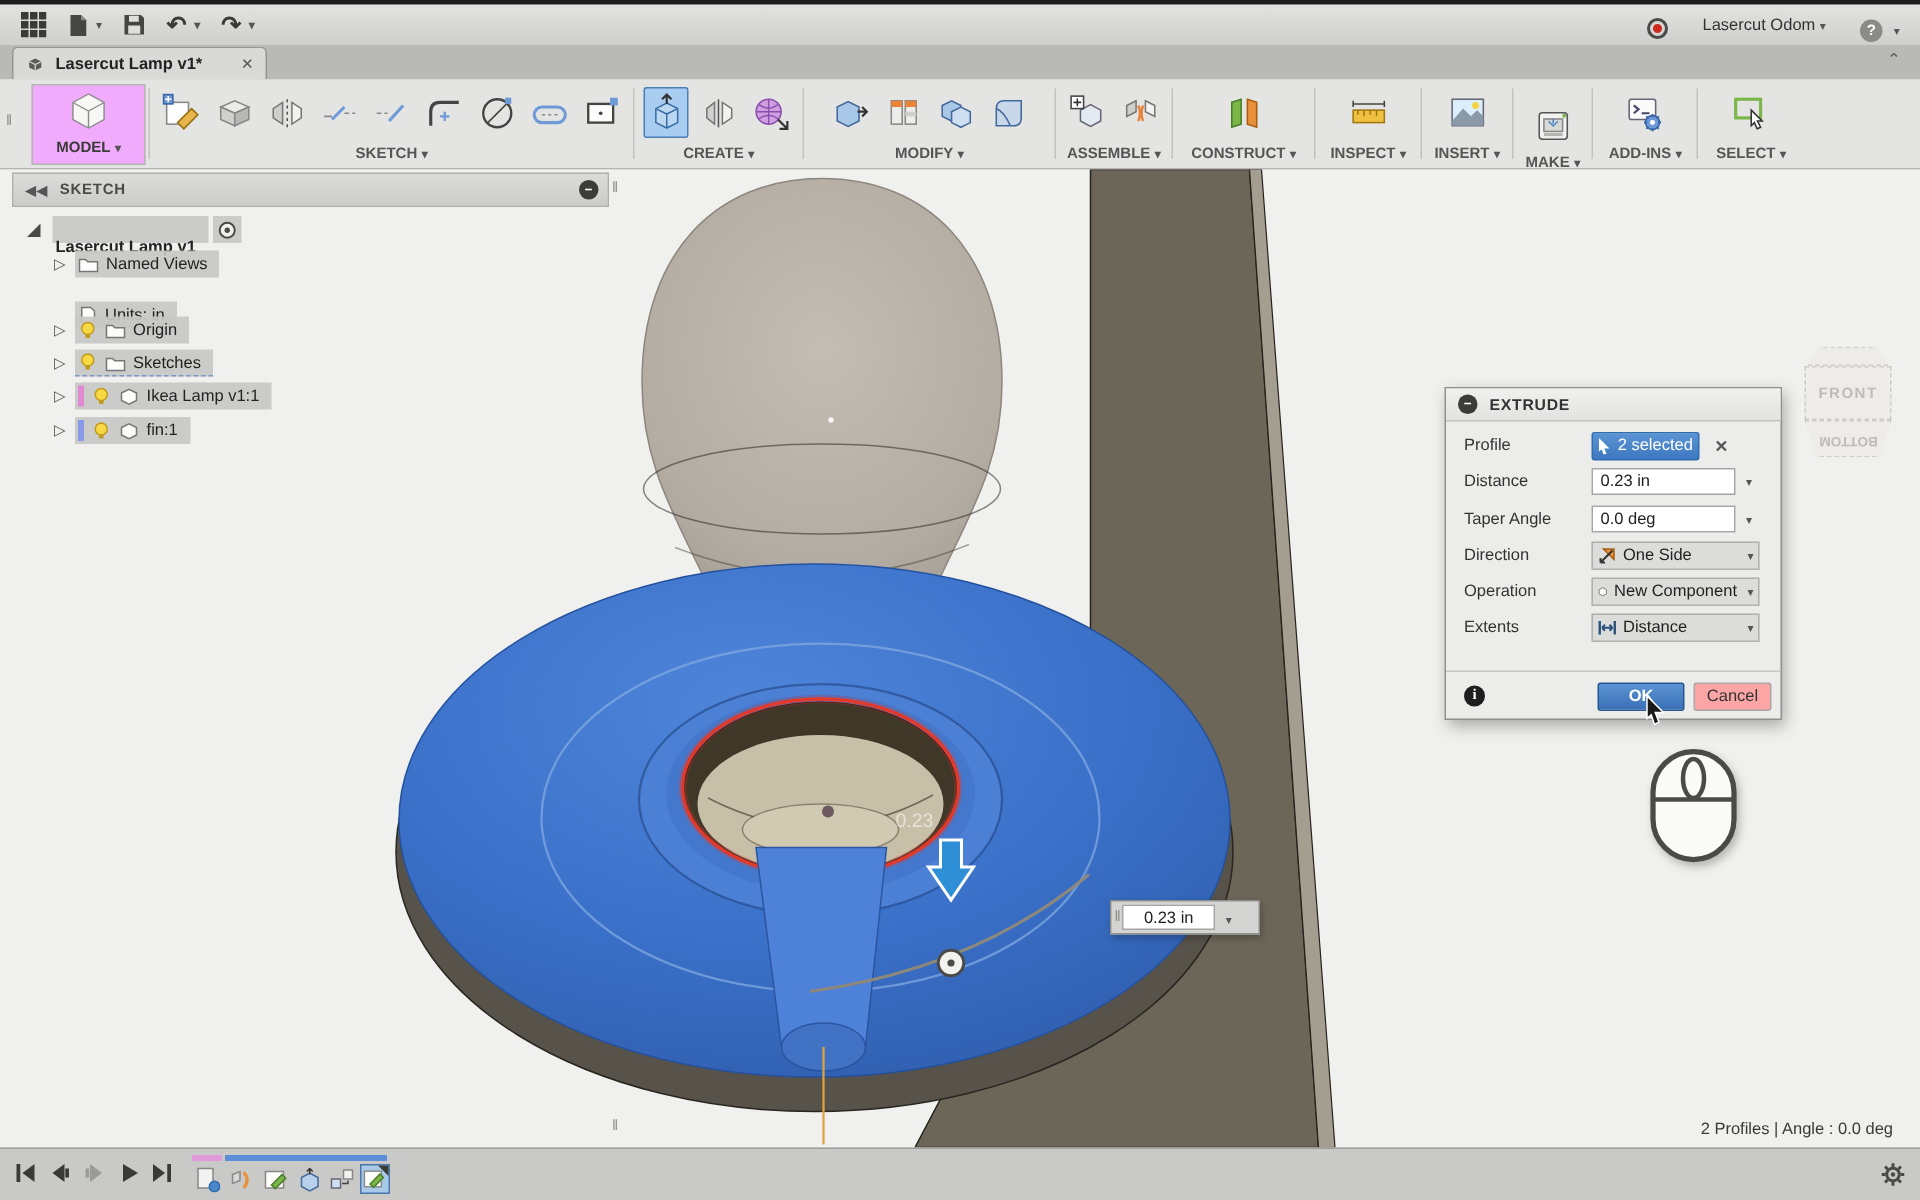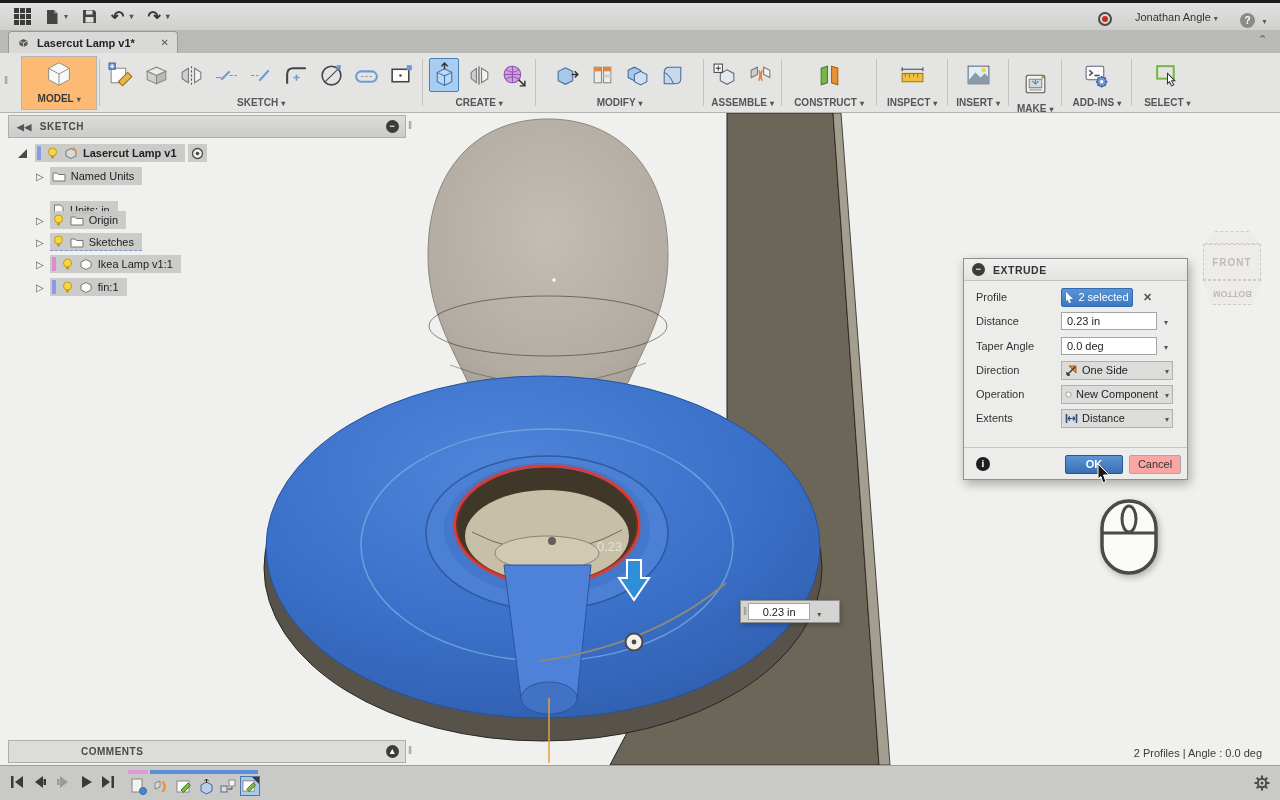--- a/index.html
+++ b/index.html
@@ -22,21 +22,21 @@
   .tab-label { font-size:11px; color:#222; font-weight:bold; flex:1; white-space:nowrap; }
 
   
   #ribbon { left:0; top:53px; width:1280px; height:60px; background:#e4e4e2;
     border-bottom:1px solid #b3b3b1; display:flex; align-items:stretch; }
   .rgroup { display:flex; flex-direction:column; align-items:center; padding:2px 4px 0; }
   .rgroup .icons { flex:1; display:flex; align-items:center; gap:5px; }
   .rlabel { font-size:10px; font-weight:bold; color:#555; padding:2px 0 4px; white-space:nowrap; }
   .rsep { width:1px; background:#c2c2c0; margin:6px 2px; }
   .ricon { width:30px; height:34px; display:flex; align-items:center; justify-content:center; }
-  #model-block { width:76px; margin:3px 0 2px 14px; background:#fdba74;
+  #model-block { width:76px; margin:3px 0 2px 14px; background:#f0abfc;
     border:1px solid #b5b5b3; display:flex; flex-direction:column; align-items:center; }
   .hl-extrude { background:#a9cdf0; border:1px solid #4a7fb5; border-radius:2px; }
 
   
   #canvas { left:0; top:113px; width:1280px; height:652px; background:#f0f0ee; }
 
   
   .panelhead { background:linear-gradient(#dcdcda,#cbcbc9); border:1px solid #aeaeac;
     display:flex; align-items:center; font-size:10px; font-weight:bold; color:#4a4a48;
     letter-spacing:.5px; }
@@ -101,21 +101,21 @@
         <path d="M1 1 H12 L14 3 V14 H1 Z" fill="#454543"></path>
         <rect x="4" y="1.5" width="6.5" height="4" fill="#dededc"></rect>
         <rect x="3.5" y="8" width="8" height="5.5" fill="#dededc"></rect>
       </svg>
   </span>
   <span class="tbtn caret" style="font-size:16px;font-weight:bold;">↶</span>
   <span class="tbtn caret" style="font-size:16px;font-weight:bold;">↷</span>
   <span class="a" style="left:1098px;top:9px;width:14px;height:14px;border:2px solid #4a4a48;border-radius:50%;">
     <span class="a" style="left:2px;top:2px;width:6px;height:6px;background:#cc2a1e;border-radius:50%;"></span>
   </span>
-  <span class="a caret" style="left:1135px;top:8px;font-size:11px;color:#333;"><span>Jonathan Angle</span></span>
+  <span class="a caret" style="left:1135px;top:8px;font-size:11px;color:#333;"><span>Lasercut Odom</span></span>
   <span class="a caret" style="left:1240px;top:7px;">
     <span style="display:inline-block;width:15px;height:15px;border-radius:50%;background:#8a8a88;color:#fff;font-size:10px;font-weight:bold;text-align:center;line-height:15px;">?</span>
   </span>
 </div>
 
 <div class="a" id="tabbar" style="background:#b9b9b7;">
   <div class="tab">
     <svg width="13" height="14" viewBox="0 0 16 16">
         <path d="M3 5.5 L8 3 L13 5.5 V10.5 L8 13 L3 10.5 Z" fill="#5a5a58"></path>
         <path d="M3 5.5 L8 8 L13 5.5 M8 8 V13" stroke="#d8d8d6" stroke-width="1" fill="none"></path>
@@ -424,21 +424,21 @@
 
   <div class="a panelhead" style="left:8px;top:2px;width:398px;height:23px;">
     <span style="margin:0 8px;color:#555;font-size:9px;">◀◀</span>
     <span style="flex:1;">SKETCH</span>
     <span class="dcirc" style="margin-right:6px;">−</span>
   </div>
   <span class="a grip" style="left:408px;top:7px;">‖</span>
 
   <div class="treerow" style="left:18px;top:31px;">
     <span style="width:0;height:0;border-bottom:9px solid #4a4a48;border-left:9px solid transparent;margin-right:8px;"></span>
-    <span class="treehl" style="font-weight:bold;">
+    <span class="treehl" style="font-weight:bold;flex-direction:column;">
       <span class="cbar" style="background:#8a9ae8;"></span>
       <svg width="13" height="13" viewBox="0 0 13 13">
           <circle cx="6.5" cy="5" r="4" fill="#f7d844" stroke="#c09a18"></circle>
           <rect x="5" y="8.7" width="3" height="2.6" fill="#c09a18"></rect>
         </svg>
       <svg width="14" height="13" viewBox="0 0 14 13">
           <path d="M2 4 L7 1.5 L12 4 V9 L7 11.5 L2 9 Z" fill="#d8d8d6" stroke="#777"></path>
           <path d="M9 1 l3 3" stroke="#e8913a" stroke-width="2"></path>
         </svg>
       <span>Lasercut Lamp v1</span>
@@ -450,21 +450,21 @@
         </svg>
     </span>
   </div>
 
   <div class="treerow" style="left:36px;top:54px;">
     <span style="color:#555;font-size:10px;margin-right:6px;">▷</span>
     <span class="treehl">
       <svg width="14" height="12" viewBox="0 0 14 12">
           <path d="M1 3 h4 l1.5 1.5 H13 V11 H1 Z" fill="#fdfdfb" stroke="#777"></path>
         </svg>
-      <span>Named Units</span>
+      <span>Named Views</span>
     </span>
   </div>
 
   <div class="treerow" style="left:50px;top:88px;">
     <span class="treehl">
       <svg width="13" height="13" viewBox="0 0 13 13">
           <path d="M2.5 1 H8.5 L11 3.5 V12 H2.5 Z" fill="#fdfdfb" stroke="#777"></path>
           <rect x="2.5" y="9.8" width="8.5" height="2.2" fill="#e8a33d"></rect>
         </svg>
       <span>Units: in</span>
@@ -540,24 +540,20 @@
     <input class="dinput" style="width: 62px; height: 17px; text-align: center;" value="0.23 in">
     <span class="caret" style="margin-left:4px;"></span>
   </div>
 
   <svg class="a" width="72" height="86" viewBox="0 0 72 86" style="left:1093px;top:382px;filter:drop-shadow(2px 3px 3px rgba(0,0,0,.25));">
     <rect x="9" y="6" width="54" height="72" rx="27" fill="#fafaf8" stroke="#4a4a48" stroke-width="3.5"></rect>
     <line x1="9" y1="38" x2="63" y2="38" stroke="#4a4a48" stroke-width="3"></line>
     <ellipse cx="36" cy="24" rx="7" ry="13" fill="#fafaf8" stroke="#4a4a48" stroke-width="3"></ellipse>
   </svg>
 
-  <div class="a panelhead" style="left:8px;top:627px;width:398px;height:23px;background:rgba(218,218,216,.95);">
-    <span style="flex:1;margin-left:72px;">COMMENTS</span>
-    <span class="dcirc" style="margin-right:6px;">▴</span>
-  </div>
   <span class="a grip" style="left:408px;top:632px;">‖</span>
 
   <span class="a" style="left:960px;top:634px;width:302px;text-align:right;font-size:11px;color:#3a3a38;">2 Profiles | Angle : 0.0 deg</span>
 </div>
 
 <div class="a" id="dialog">
   <div style="height:22px;background:linear-gradient(#f0f0ee,#e2e2e0);border-bottom:1px solid #c2c2c0;display:flex;align-items:center;gap:8px;padding:0 8px;">
     <span class="dcirc">−</span>
     <span style="font-size:10.5px;font-weight:bold;color:#333;letter-spacing:.5px;">EXTRUDE</span>
   </div>

